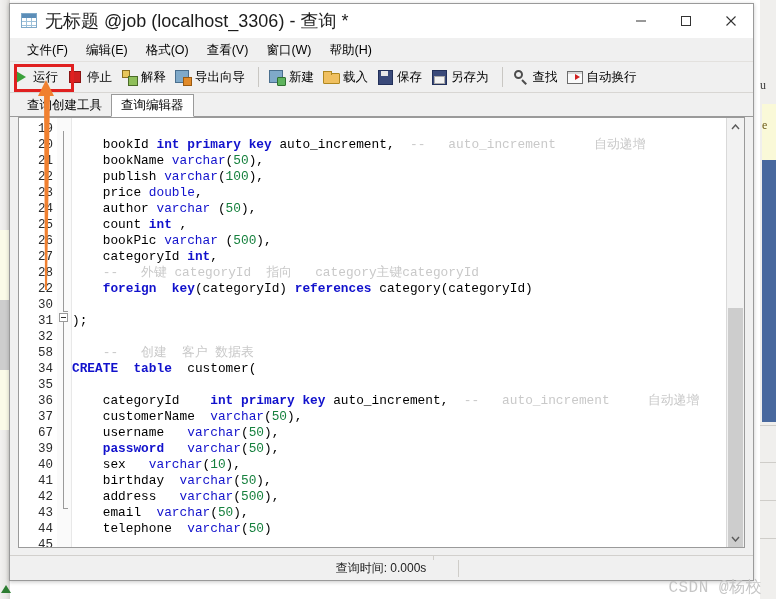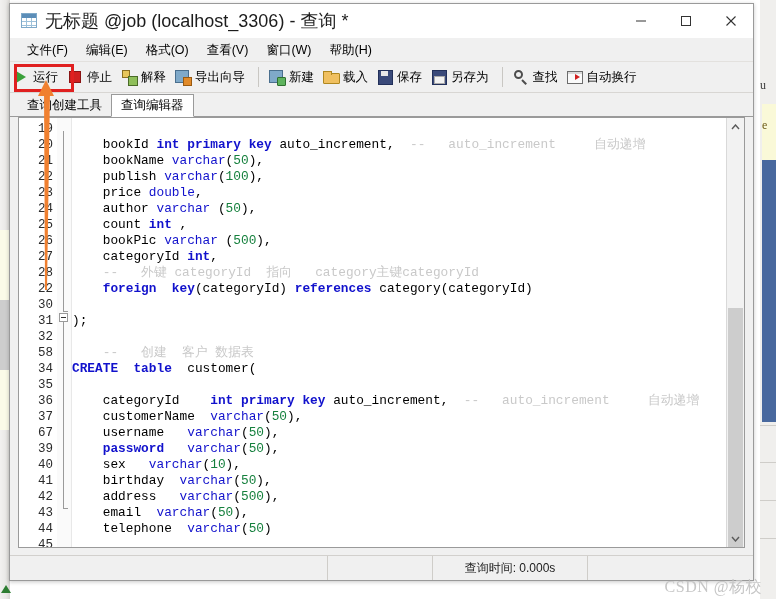--- a/index.html
+++ b/index.html
@@ -290,37 +290,37 @@
   .vscroll .arrow.down { bottom: 0; }
   .vscroll .thumb {
     position: absolute; left: 1px; width: 15px; top: 190px; height: 245px;
     background: #cdcdcd;
   }
 
   
   .statusbar {
     position: absolute; left: 0; right: 0; bottom: 0; height: 24px;
     background: #f0f0f0; border-top: 1px solid #d2d0cd;
-    display: flex; align-items: center;
+    display: flex; align-items: center; flex-direction: column;
   }
   .sb-cell {
     height: 24px; display: flex; align-items: center; justify-content: center;
     font-size: 12px; color: #1b1b1b; border-right: 1px solid #cfcdc9;
     box-sizing: border-box;
   }
   .sb-spacer { flex: 1; height: 24px; border-right: 1px solid #cfcdc9; box-sizing: border-box;}
 
   
   .arrow-anno { position: absolute; left: 0; top: 0; pointer-events: none; }
 
   
   .watermark {
     position: absolute; right: 14px; bottom: 1px;
     font-size: 16px; color: #c6c6c6; letter-spacing: .5px;
-    font-family: Liberation Serif, serif; white-space: nowrap;
+    font-family: Liberation Mono, monospace; white-space: nowrap;
   }
 </style>
 </head>
 <body>
 
 <div id="root">
 
   <div class="bg-layer"></div>
   <div class="bg-left-strip"></div>
   <div class="bg-left-pane"></div>

